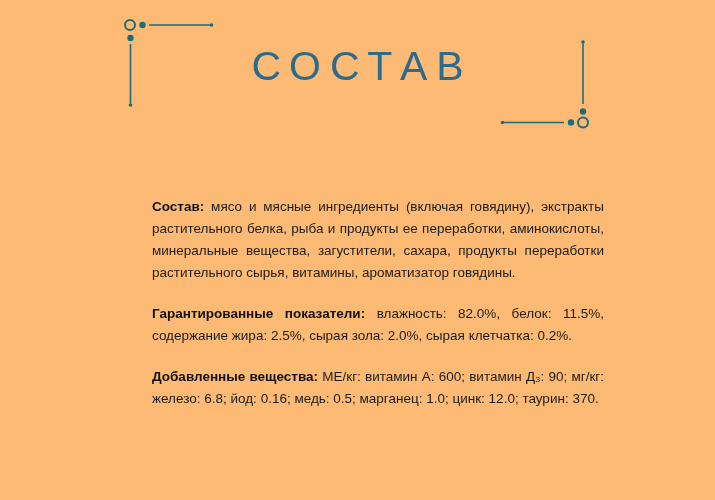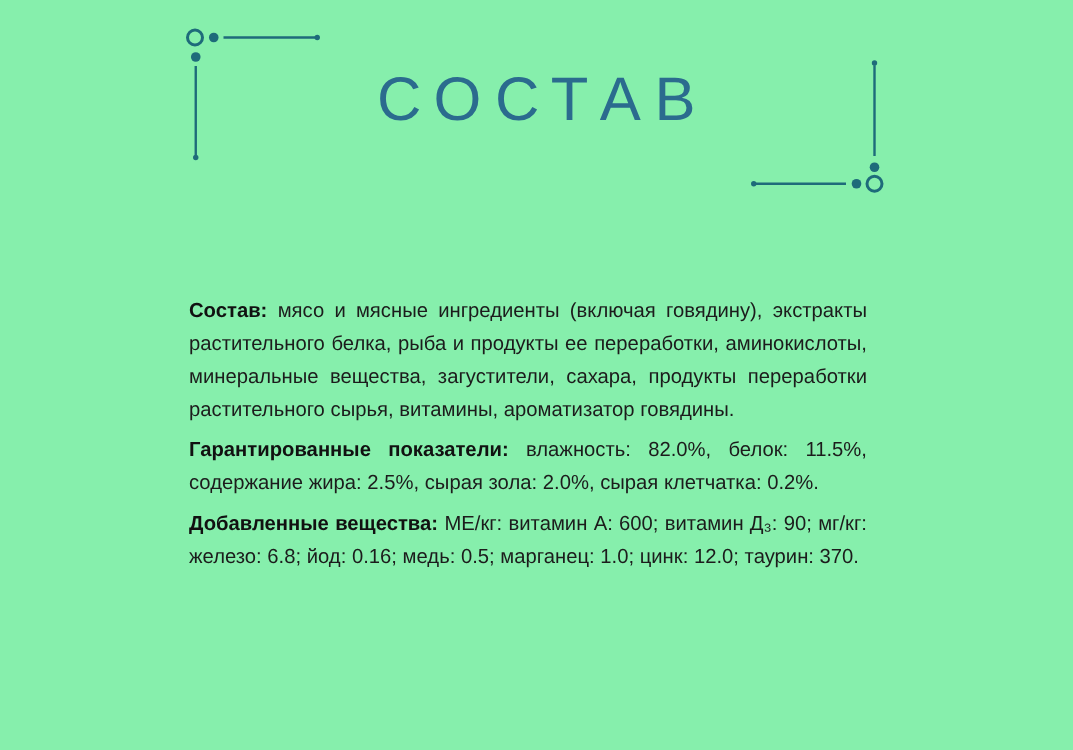--- a/index.html
+++ b/index.html
@@ -1,20 +1,20 @@
 <!DOCTYPE html>
 <html><head>
 <meta charset="utf-8">
 <style>
   html, body { margin: 0; padding: 0; background: #ffffff; }
   .page {
     position: relative;
     width: 715px;
     height: 500px;
-    background: #86efac;
+    background: #fdba74;
     font-family: "Liberation Sans", "DejaVu Sans", sans-serif;
     overflow: hidden;
   }
   .decor { position: absolute; }
   .decor-tl { left: 118px; top: 12px; }
   .decor-br { left: 496px; top: 36px; }
   .title {
     position: absolute;
     top: 46px;
     left: 0;
@@ -24,30 +24,30 @@
     box-sizing: border-box;
     text-align: center;
     font-size: 41px;
     line-height: 1;
     font-weight: 400;
     letter-spacing: 9px;
     color: #2B6B8E;
   }
   .text-block {
     position: absolute;
-    left: 126px;
+    left: 152px;
     top: 196px;
     width: 452px;
     color: #1C1C1C;
     font-size: 13.5px;
     line-height: 22px;
     text-align: justify;
   }
   .text-block p { margin: 0; }
-  .text-block p + p { margin-top: 5px; }
+  .text-block p + p { margin-top: 19px; }
   .para-label { font-weight: bold; color: #111111; }
 </style>
 </head>
 <body>
 
 <div class="page">
 
   <svg class="decor decor-tl" width="102" height="100" viewBox="118 12 102 100">
     <circle cx="130" cy="25" r="5" fill="none" stroke="#1E6B7A" stroke-width="2"></circle>
     <circle cx="142.5" cy="25" r="3.2" fill="#1E6B7A"></circle>

